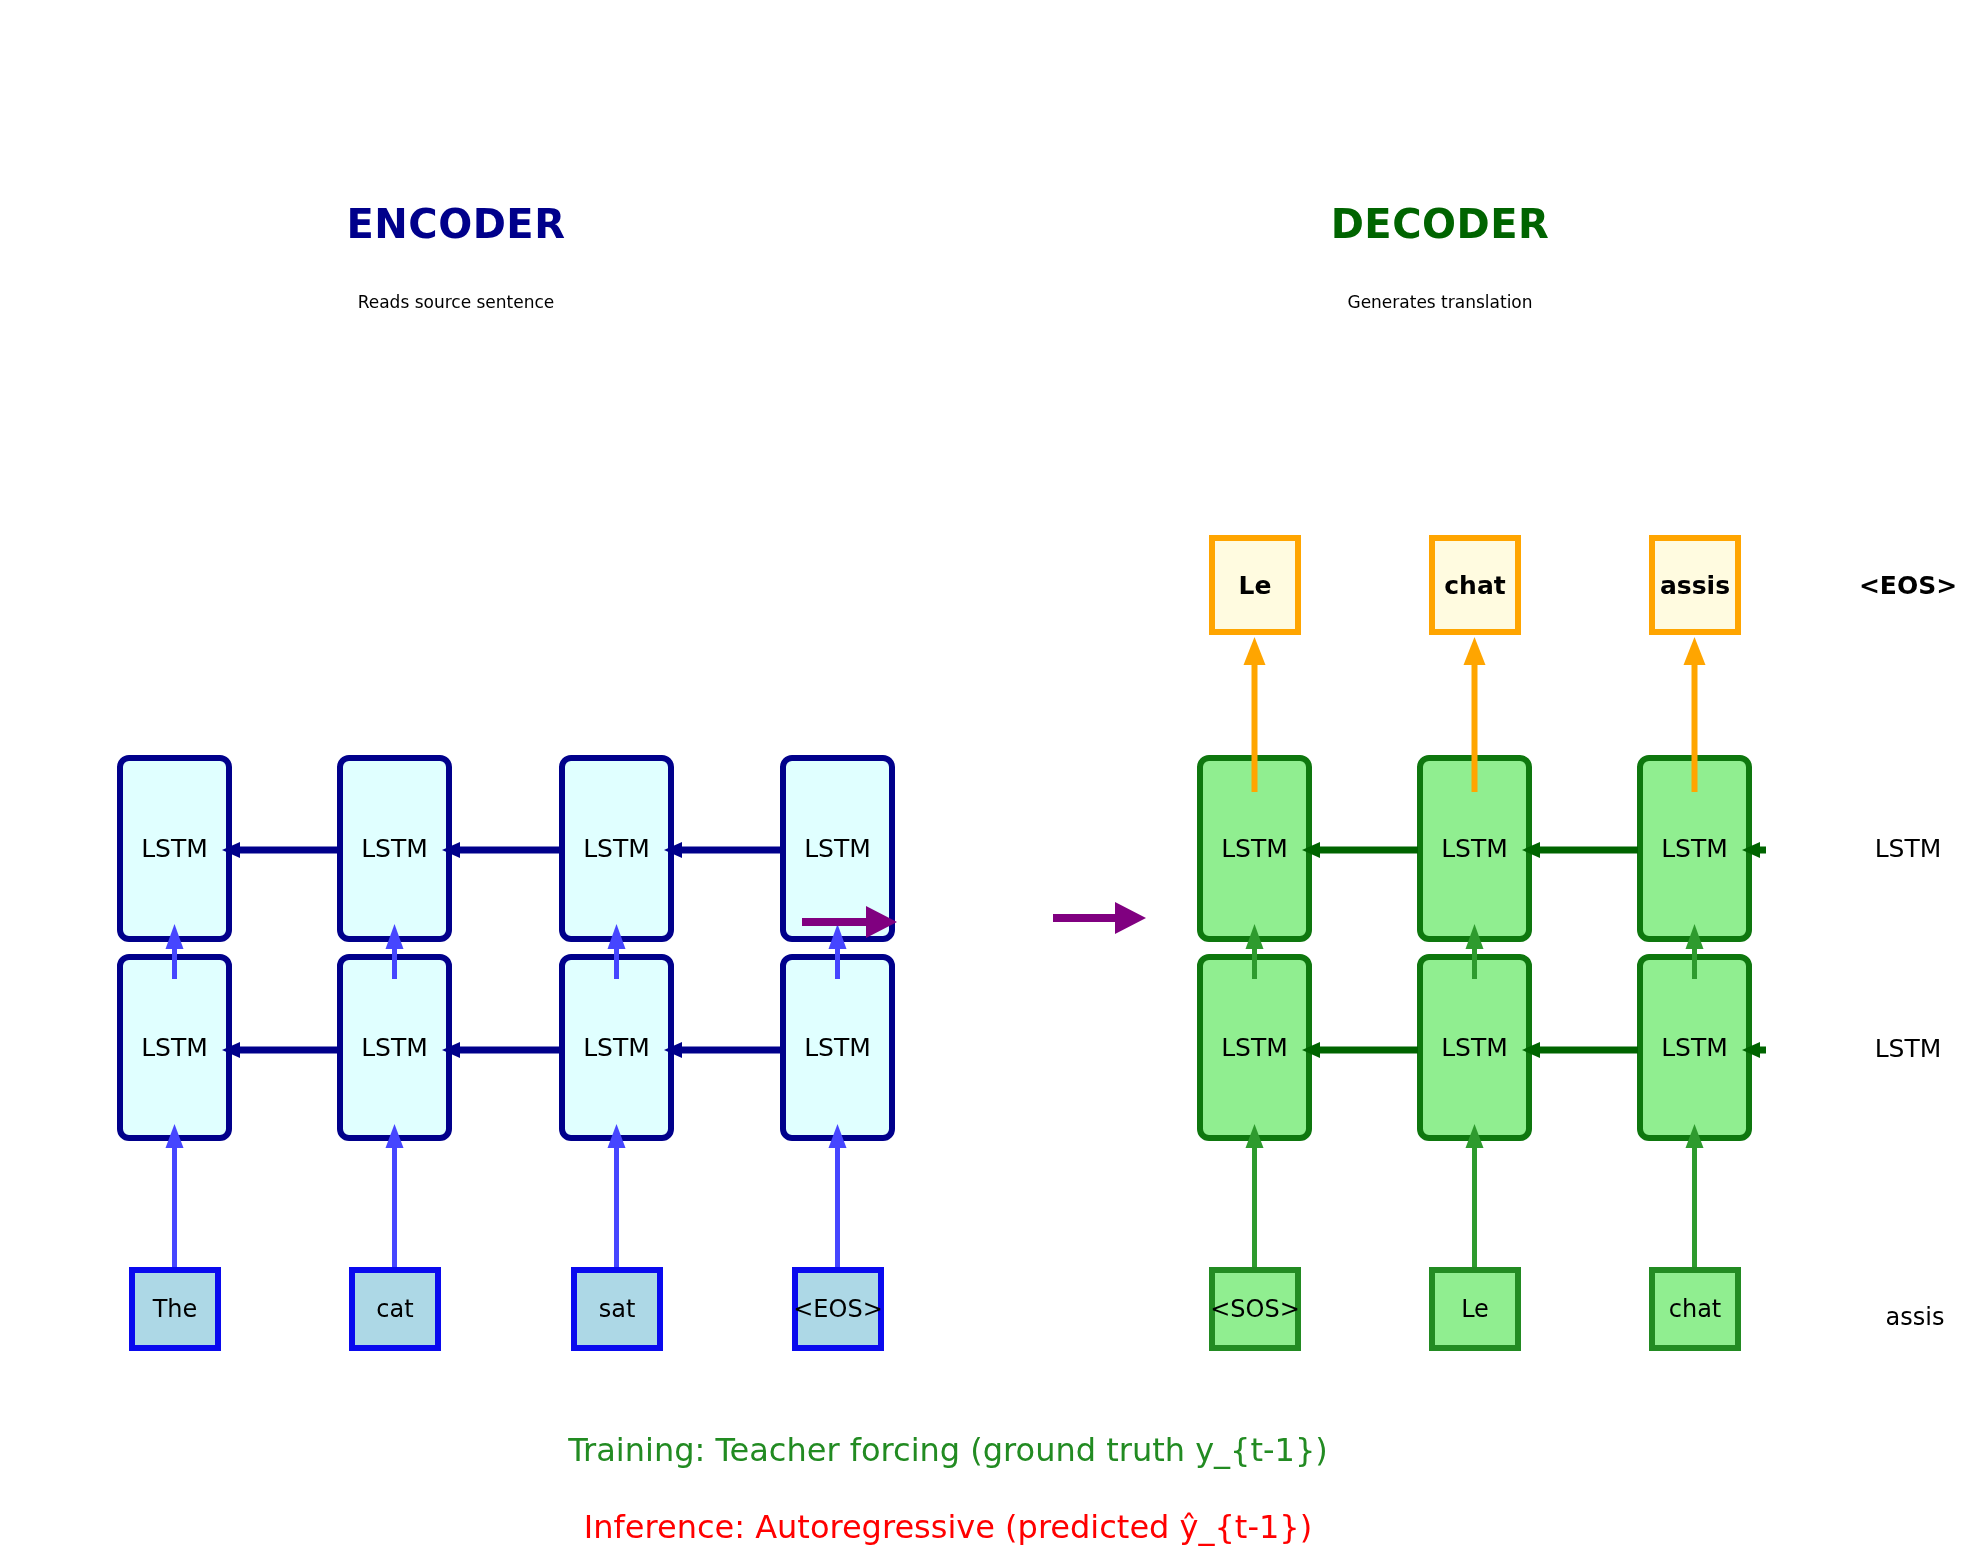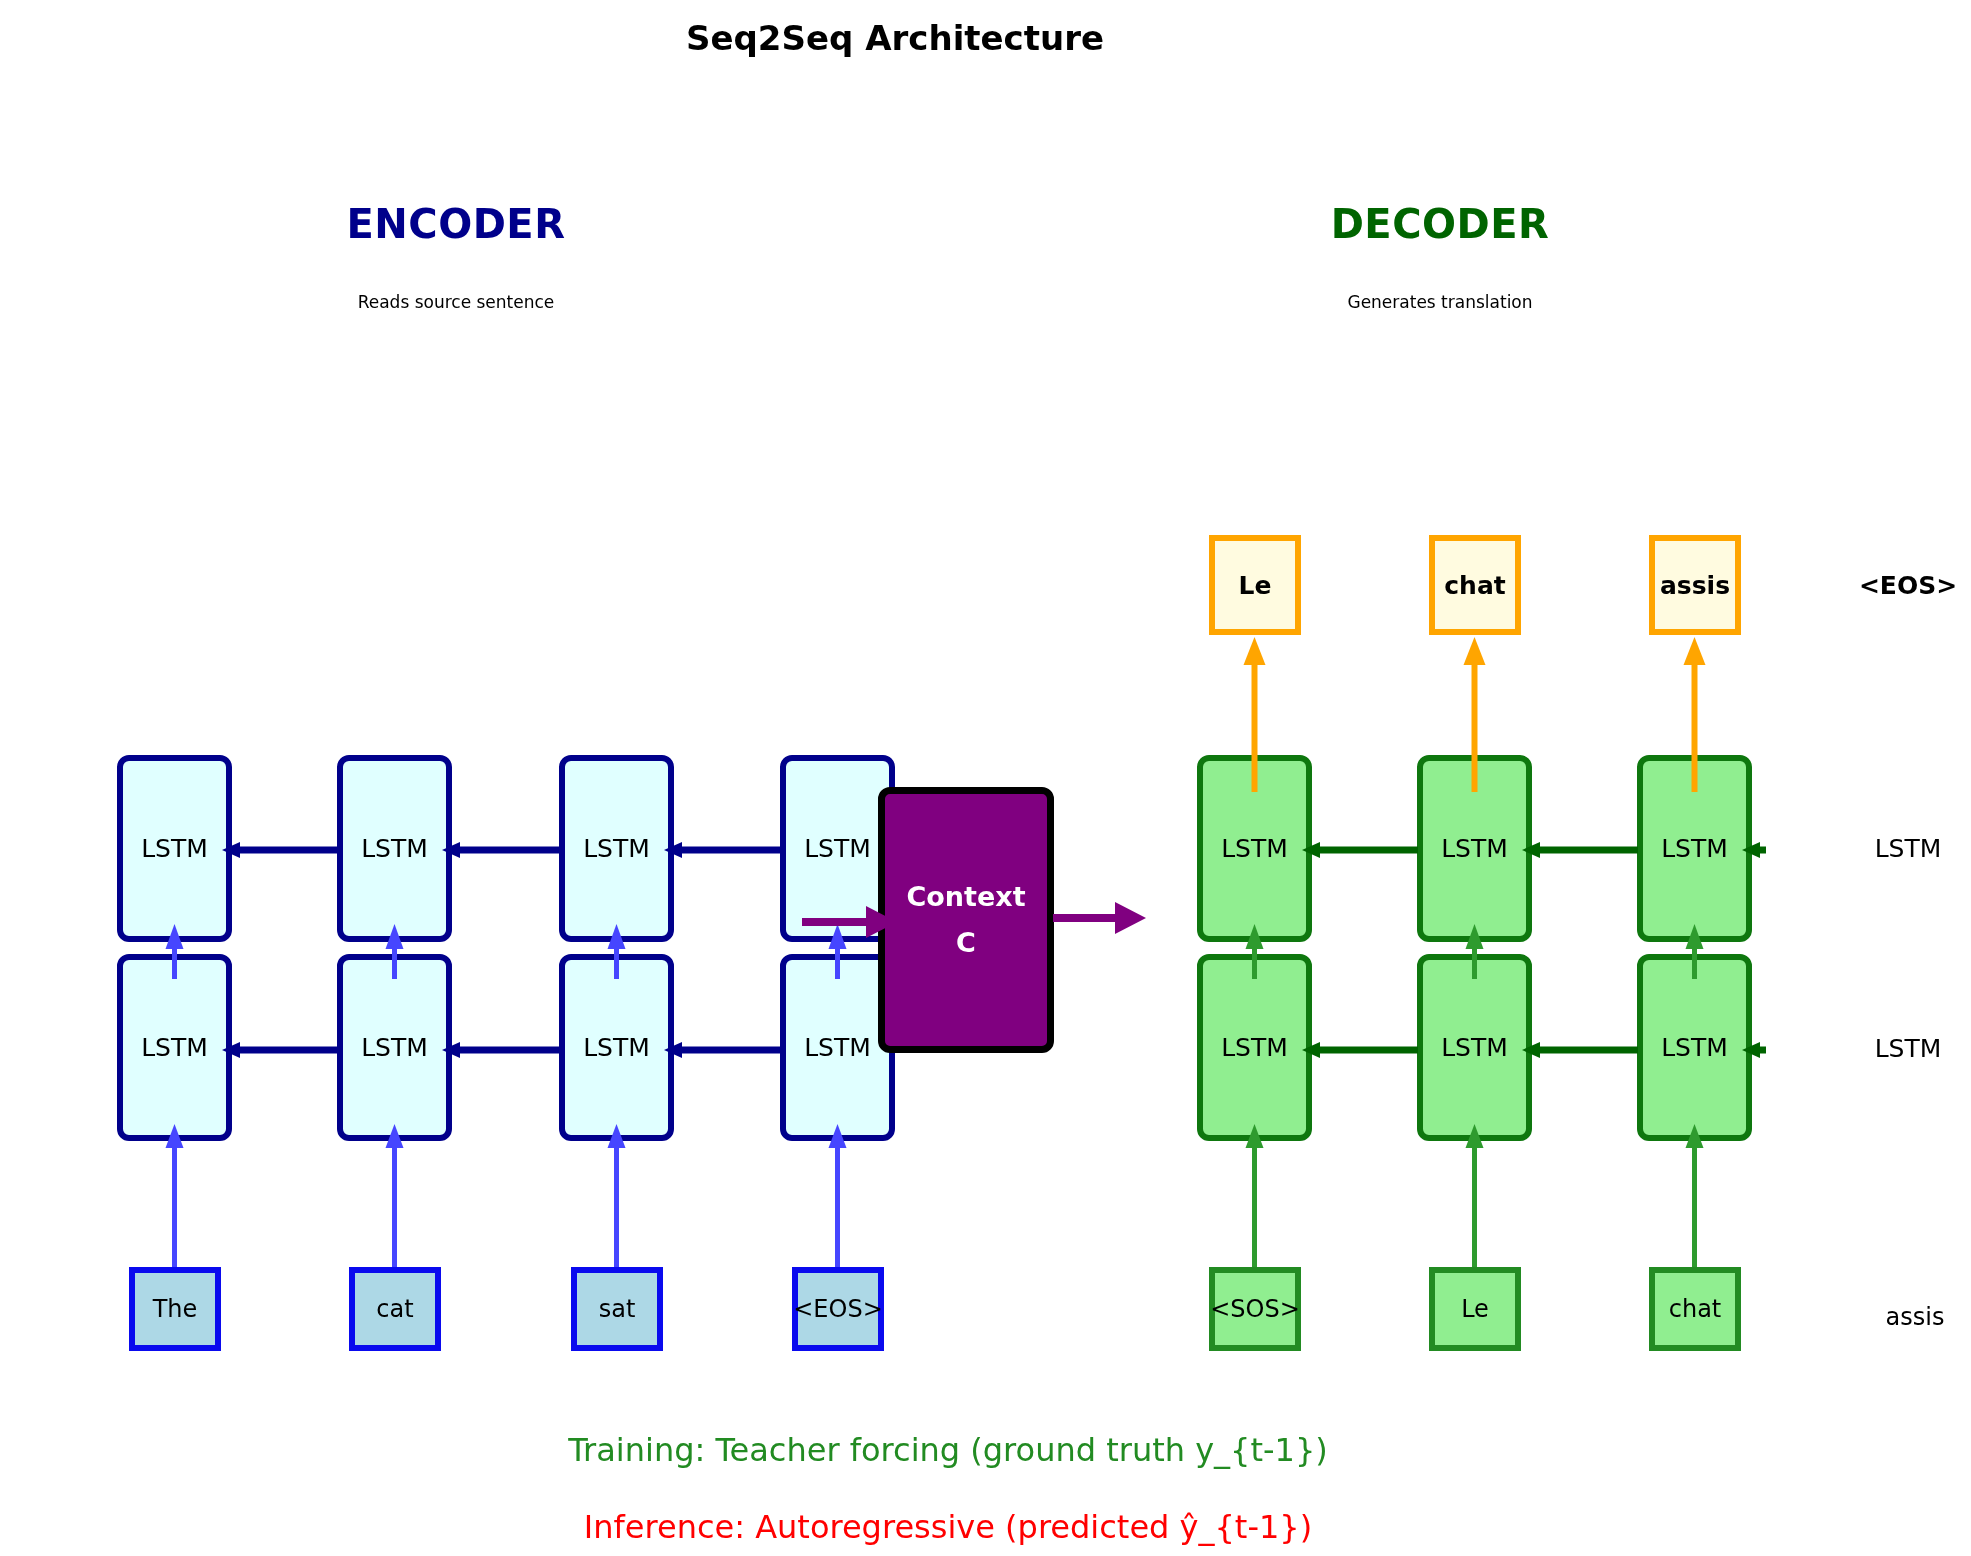--- a/index.html
+++ b/index.html
@@ -38,21 +38,20 @@
   .caption.training{color:var(--caption_training);}
   .caption.inference{color:var(--caption_inference);}
 
   svg.overlay{position:absolute;left:0;top:0;width:1971px;height:1556px;pointer-events:none;}
 </style>
 </head>
 <body>
 
 <div class="canvas">
 
-  <div class="center-text title" style="left:895px;top:38px;">Seq2Seq Architecture</div>
   <div class="center-text heading enc" style="left:456px;top:224px;">ENCODER</div>
   <div class="center-text subtitle" style="left:456px;top:302px;">Reads source sentence</div>
   <div class="center-text heading dec" style="left:1440px;top:224px;">DECODER</div>
   <div class="center-text subtitle" style="left:1440px;top:302px;">Generates translation</div>
 
   <div class="box enc-lstm" style="left:117px;top:755px;">LSTM</div>
   <div class="box enc-lstm" style="left:337px;top:755px;">LSTM</div>
   <div class="box enc-lstm" style="left:559px;top:755px;">LSTM</div>
   <div class="box enc-lstm" style="left:780px;top:755px;">LSTM</div>
 
@@ -80,24 +79,20 @@
   <div class="box word dec-word" style="left:1209px;top:1267px;">&lt;SOS&gt;</div>
   <div class="box word dec-word" style="left:1429px;top:1267px;">Le</div>
   <div class="box word dec-word" style="left:1649px;top:1267px;">chat</div>
   <div class="plain small" style="left:1915px;top:1317px;">assis</div>
 
   <div class="box ybox" style="left:1209px;top:535px;">Le</div>
   <div class="box ybox" style="left:1429px;top:535px;">chat</div>
   <div class="box ybox" style="left:1649px;top:535px;">assis</div>
   <div class="plain bold" style="left:1908px;top:585px;">&lt;EOS&gt;</div>
 
-  <div class="context">
-    <div>Context</div>
-    <div>C</div>
-  </div>
 
   <svg class="overlay" viewBox="0 0 1971 1556">
 
     <g style="stroke:var(--enc_connector);fill:var(--enc_connector);">
       <line x1="232" y1="850" x2="338" y2="850" stroke-width="7"></line>
       <polygon points="222,850 240,842 240,858" stroke="none"></polygon>
       <line x1="452" y1="850" x2="560" y2="850" stroke-width="7"></line>
       <polygon points="442,850 460,842 460,858" stroke="none"></polygon>
       <line x1="674" y1="850" x2="781" y2="850" stroke-width="7"></line>
       <polygon points="664,850 682,842 682,858" stroke="none"></polygon>

